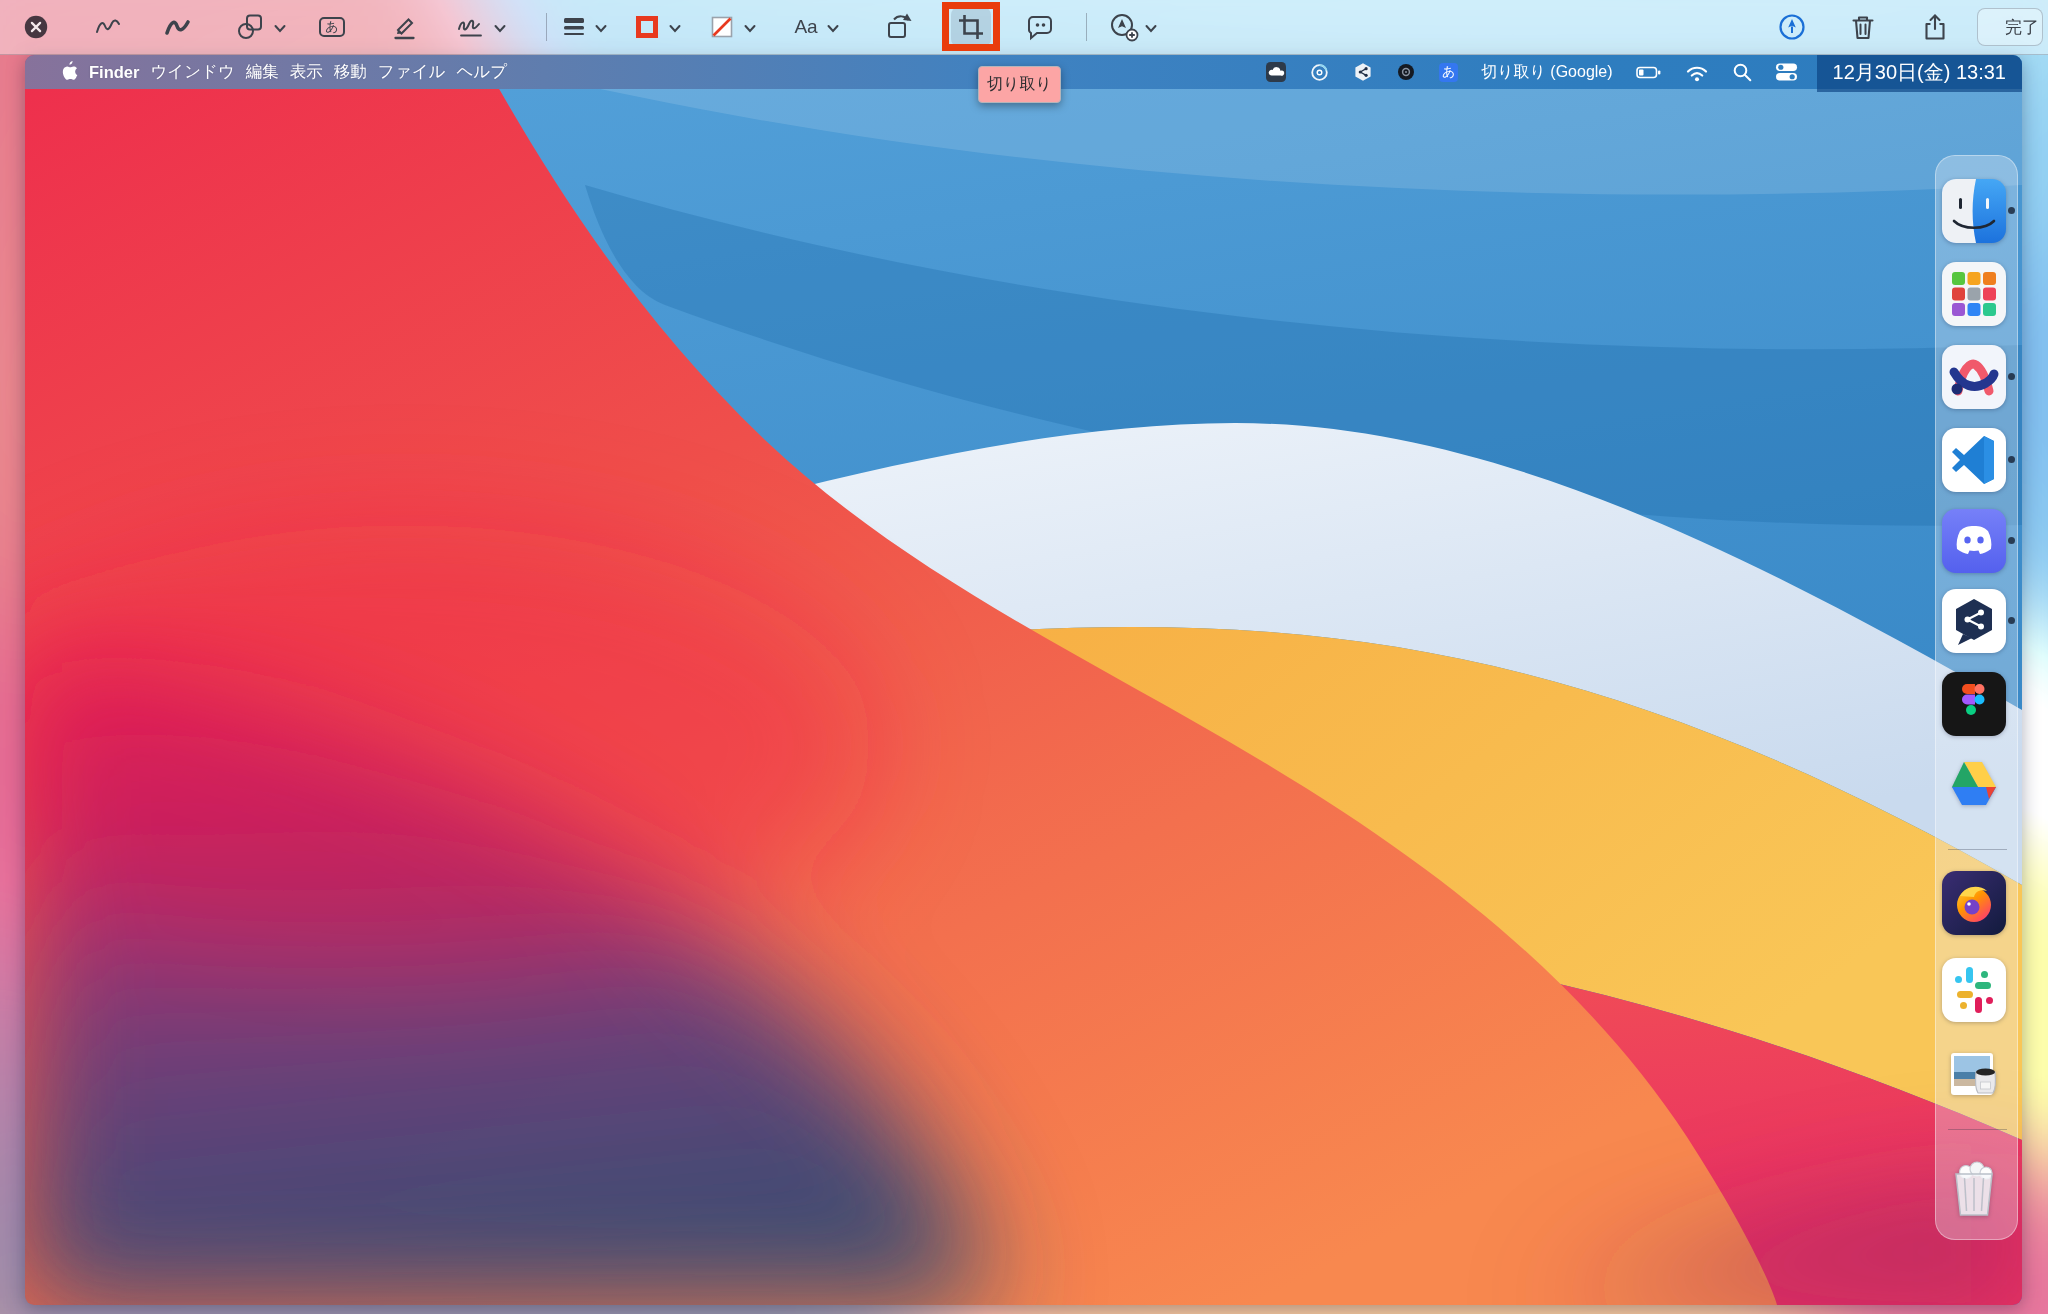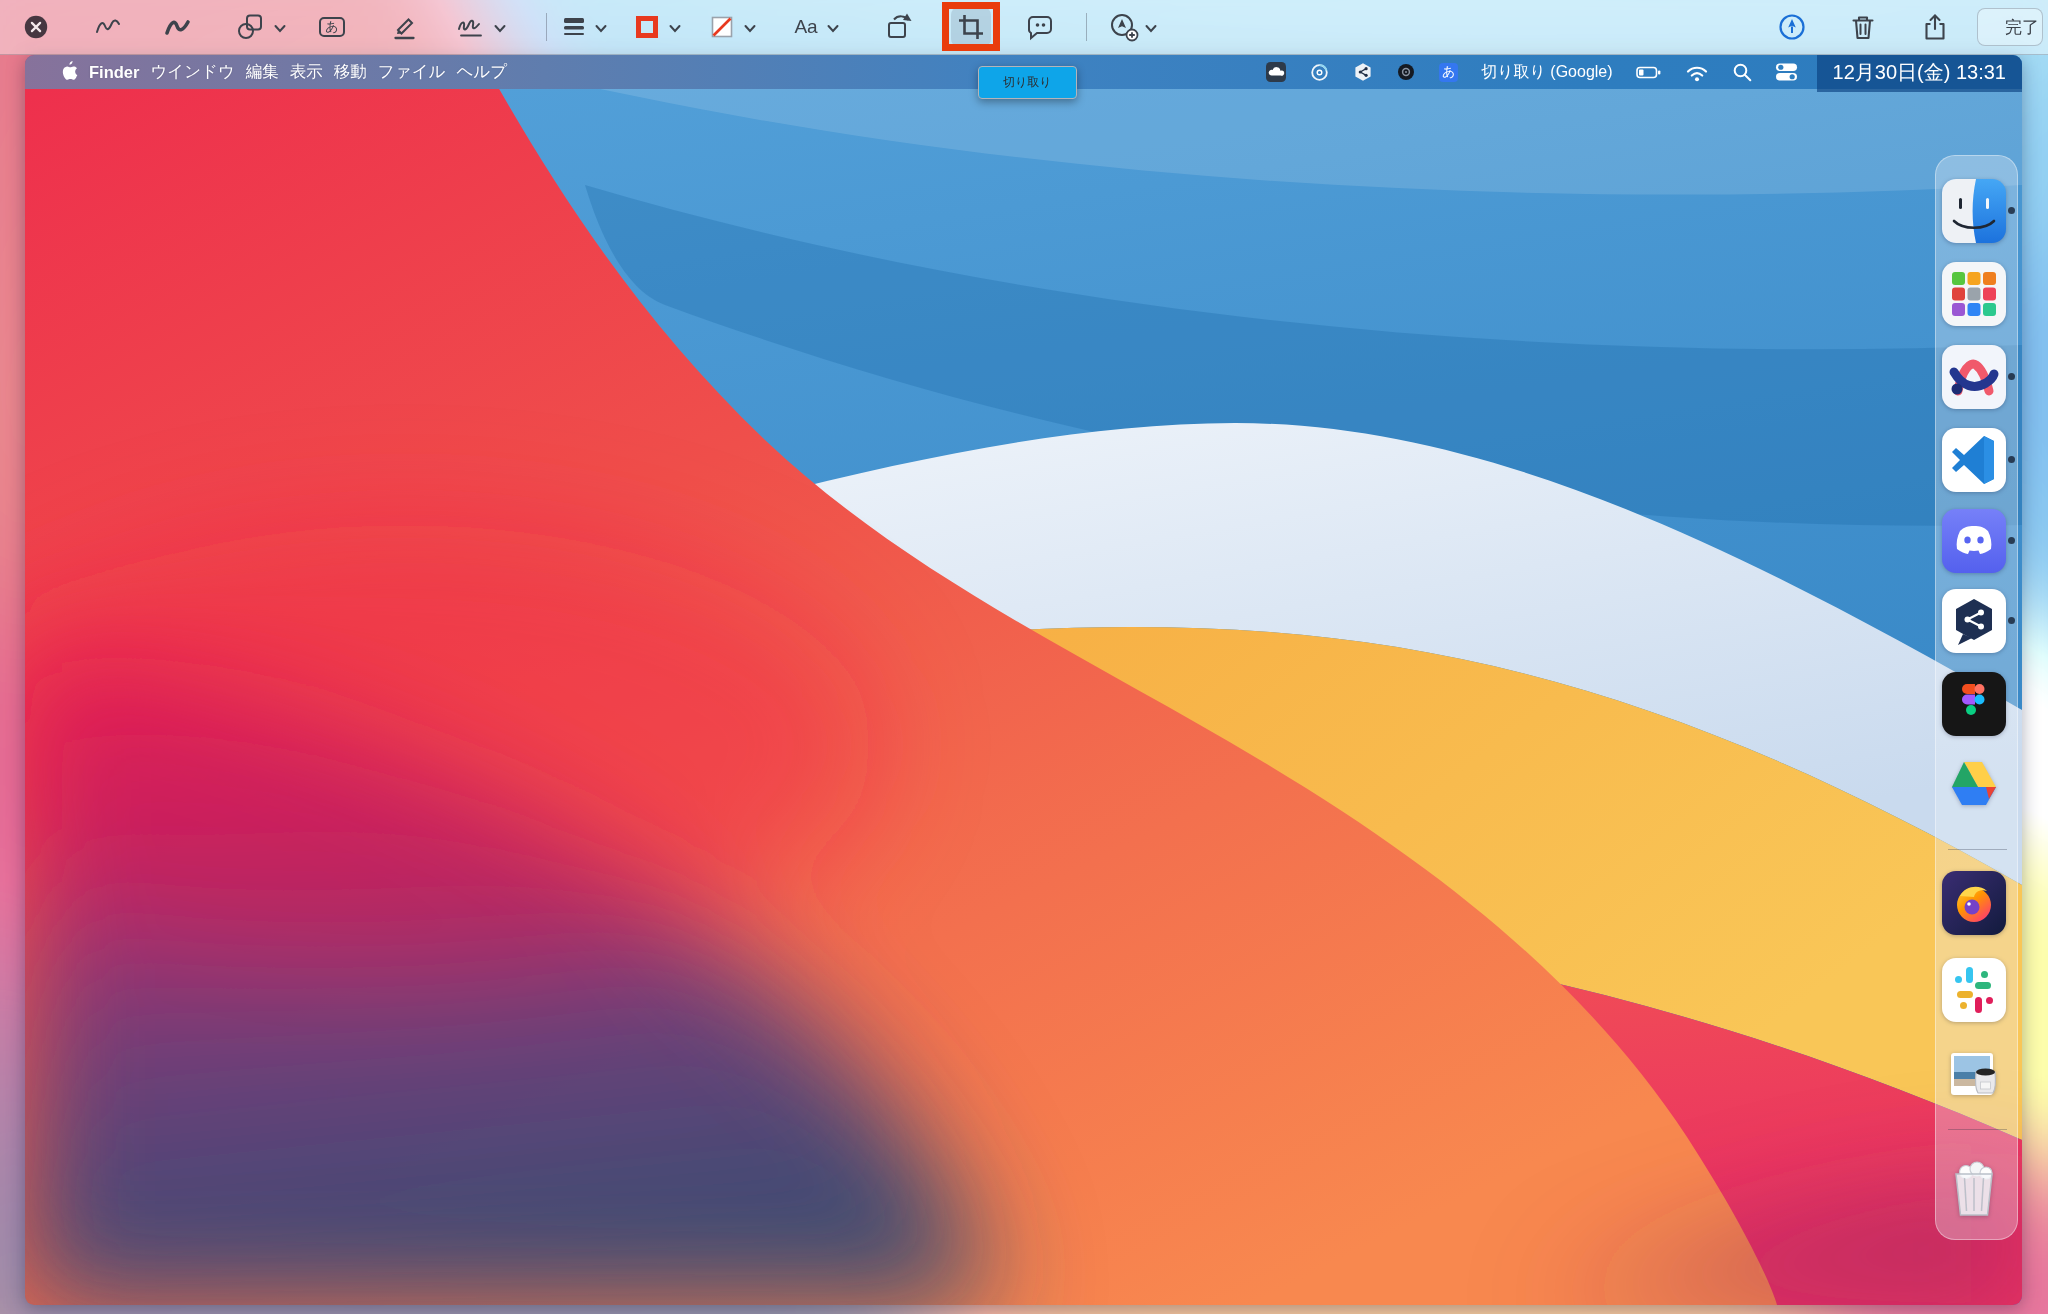--- a/index.html
+++ b/index.html
@@ -60,22 +60,22 @@
   .tool svg{display:block;}
   .chev{position:absolute;top:24px;}
   .tdiv{position:absolute;top:13px;width:1px;height:28px;background:rgba(60,60,75,.35);}
   .donebtn{position:absolute;top:8px;left:1977px;width:66px;height:38px;border-radius:8px;
     background:rgba(255,255,255,.30);border:1px solid rgba(110,120,135,.40);
     display:flex;align-items:center;justify-content:center;font-size:17px;color:#3a4048;box-sizing:border-box;padding-left:24px;}
 
   
   .cropbox{position:absolute;left:942px;top:2px;width:58px;height:49px;
     border:7px solid #e93c0c;box-sizing:border-box;}
-  .tooltip{position:absolute;left:978px;top:66px;padding:7px 24px;background:#0ea5e9;
-    border:1px solid #b4b4ba;border-radius:4px;font-size:12px;color:#2d2d30;
+  .tooltip{position:absolute;left:978px;top:66px;padding:7px 8px;background:#fca5a5;
+    border:1px solid #b4b4ba;border-radius:4px;font-size:16px;color:#2d2d30;
     box-shadow:0 3px 8px rgba(0,0,0,.35);white-space:nowrap;}
 </style>
 </head>
 <body>
 
 <svg width="0" height="0" style="position:absolute">
   <defs>
     <linearGradient id="gSky" x1="0" y1="0" x2="0.25" y2="1">
       <stop offset="0" stop-color="#55a2da"></stop>
         <stop offset="1" stop-color="#2e7fc0"></stop>

